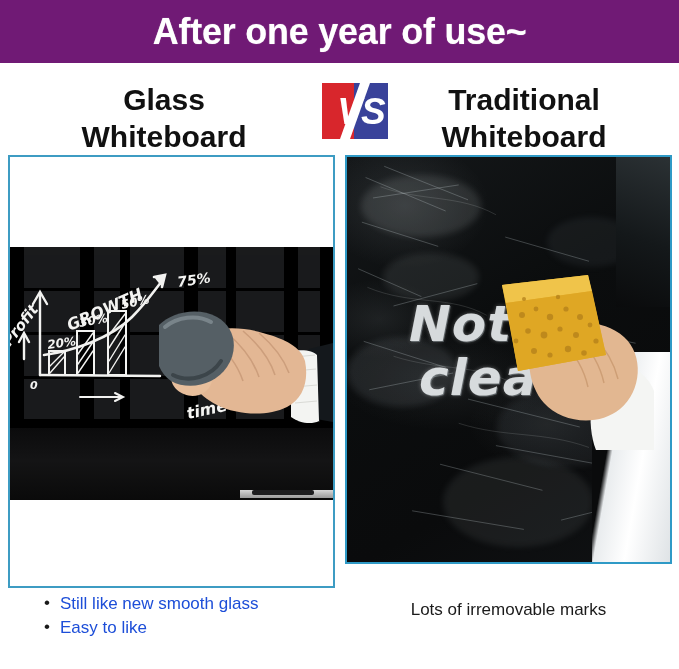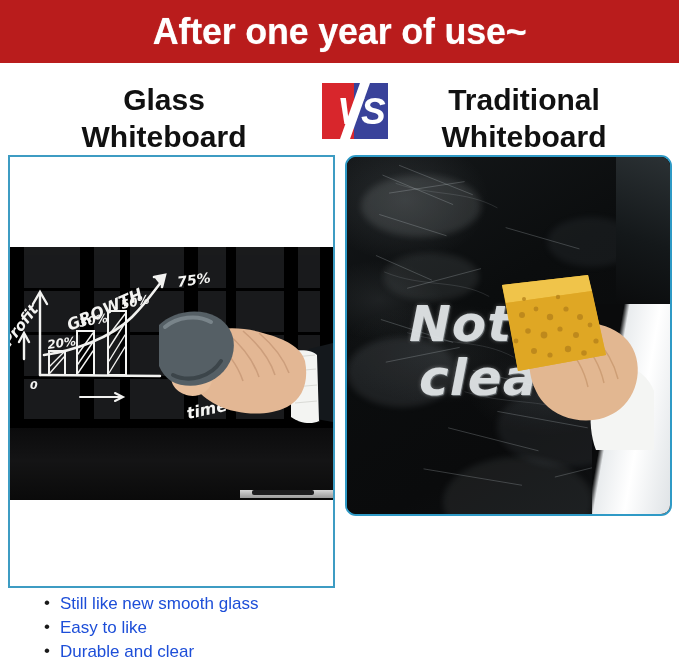--- a/index.html
+++ b/index.html
@@ -12,21 +12,21 @@
   #page {
     position: relative;
     width: 679px; height: 669px;
     background: #ffffff;
   }
 
   
   .header-band {
     position: absolute; left: 0; top: 0;
     width: 679px; height: 63px;
-    background: #b91c1c;
+    background: #701a75;
     display: flex; align-items: center; justify-content: center;
   }
   .header-title {
     color: #ffffff;
     font-size: 37px;
     font-weight: bold;
     letter-spacing: -0.2px;
     line-height: 1;
     text-shadow: 0 0 1px rgba(255,255,255,.6);
     transform: scaleX(0.97);
@@ -68,21 +68,21 @@
     padding-left: 12px;
   }
 
   
   .panel {
     position: absolute;
     border: 2px solid #3d9cc3;
     overflow: hidden;
   }
   .panel-left  { left: 8px;   top: 155px; width: 327px; height: 433px; background:#ffffff; }
-  .panel-right { left: 345px; top: 155px; width: 327px; height: 361px; background:#0a0a0a; border-color:#2f9ac6;border-radius:11px; }
+  .panel-right { left: 345px; top: 155px; width: 327px; height: 409px; background:#0a0a0a; border-color:#2f9ac6; }
 
   
   .lp-white {
     position: absolute; left: 0; top: 0; width: 100%; height: 90px;
     background: #ffffff;
   }
   .lp-photo {
     position: absolute; left: -8px; top: 90px; width: 341px; height: 253px;
     background: #000000;
     overflow: hidden;
@@ -398,20 +398,20 @@
           </g>
         </g>
       </svg>
     </div>
   </div>
 
   <div class="caption-left">
     <ul class="bullet-list">
       <li>Still like new smooth glass</li>
       <li>Easy to like</li>
-      <li>Durable and clear</li>
     </ul>
   </div>
 
   <div class="caption-right">
+    <span>Lots of irremovable marks</span>
   </div>
 
 </div>
 
 </body></html>

